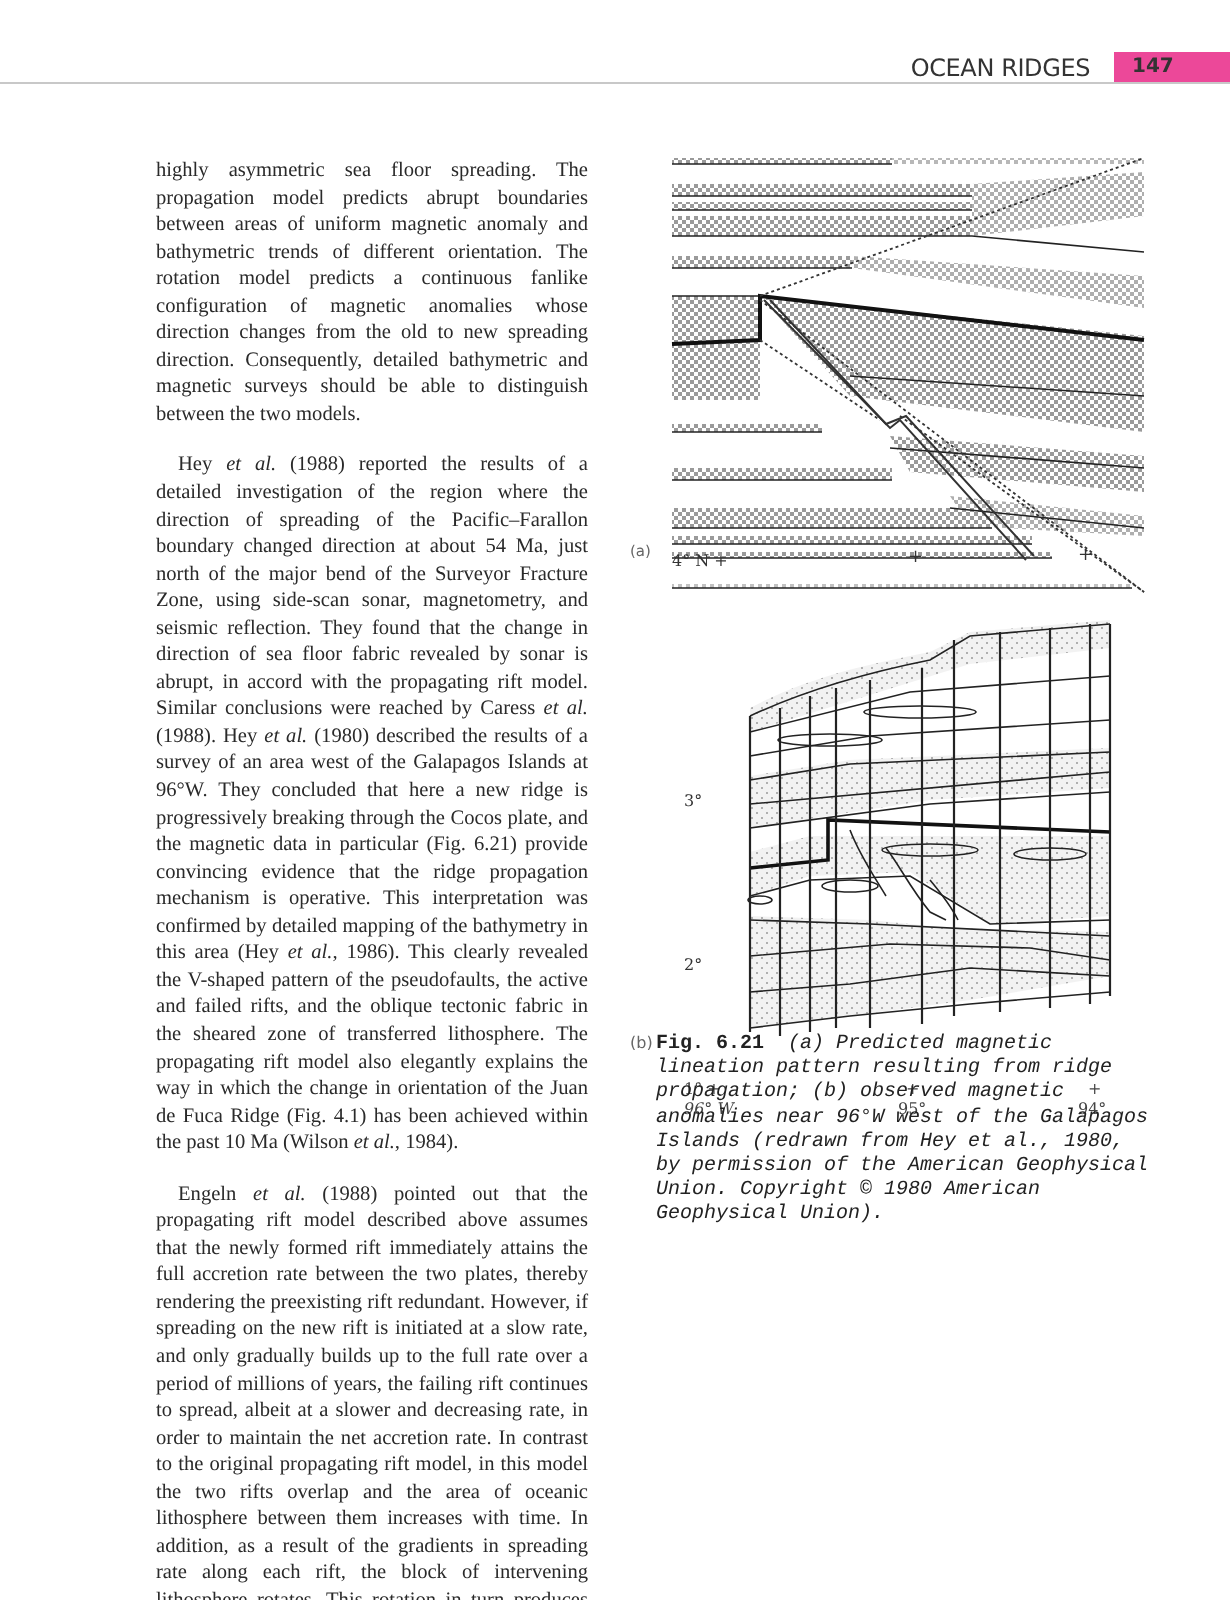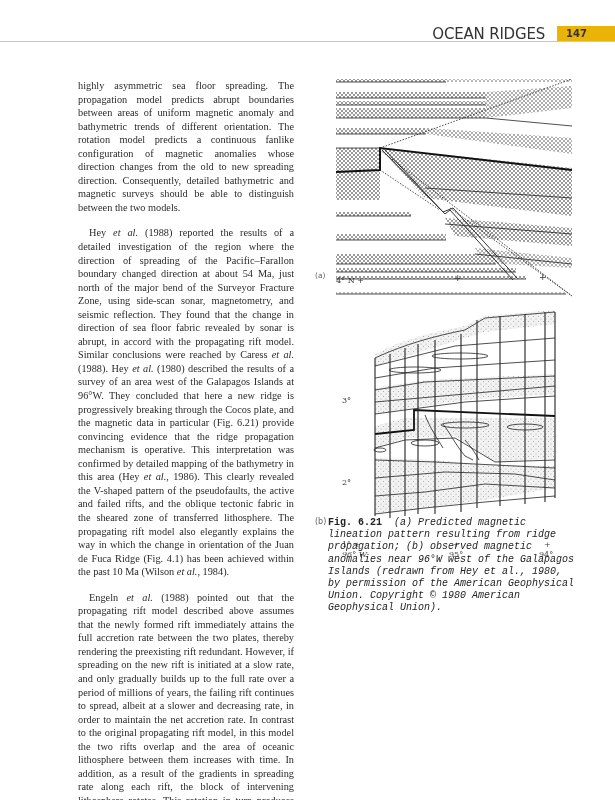--- a/index.html
+++ b/index.html
@@ -1,19 +1,19 @@
 <!DOCTYPE html>
 <html><head>
 <meta charset="utf-8">
 <style>
   html, body { margin:0; padding:0; background:#ffffff; }
   body { width:615px; height:800px; position:relative; overflow:hidden; font-family:"Liberation Serif", serif; color:#2a2a2a; }
   .running-head { position:absolute; top:26px; left:0; width:615px; height:16px; }
-  .rh-title { position:absolute; right:70px; top:0; font-family:"DejaVu Sans", sans-serif; font-size:15px; letter-spacing:-0.2px; color:#333; line-height:16px;margin-left:32px; }
-  .rh-page { position:absolute; left:557px; top:0; width:58px; height:16px; background:#eab308; font-family:"DejaVu Sans", sans-serif; font-weight:bold; font-size:10px; color:#333; line-height:16px; padding-left:9px; box-sizing:border-box; }
+  .rh-title { position:absolute; right:70px; top:0; font-family:"DejaVu Sans", sans-serif; font-size:12px; letter-spacing:-0.2px; color:#333; line-height:16px;margin-left:32px; }
+  .rh-page { position:absolute; left:557px; top:0; width:58px; height:16px; background:#ec4899; font-family:"DejaVu Sans", sans-serif; font-weight:bold; font-size:10px; color:#333; line-height:16px; padding-left:9px; box-sizing:border-box; }
   .rh-rule { position:absolute; top:41px; left:0; width:615px; height:1px; background:#c8c8c8; }
 
   .col { position:absolute; font-size:10.3px; line-height:13.55px; text-align:justify; }
   .col-left { left:66px; top:67px; width:240px; }
   .col-right { left:328px; top:647px; width:242px; }
   .col p { margin:12px; }
   .col p.indent { text-indent:11px; }
   .col i { font-style:italic; }
 
   .figure { position:absolute; left:315px; top:68px; width:260px; height:470px; }

